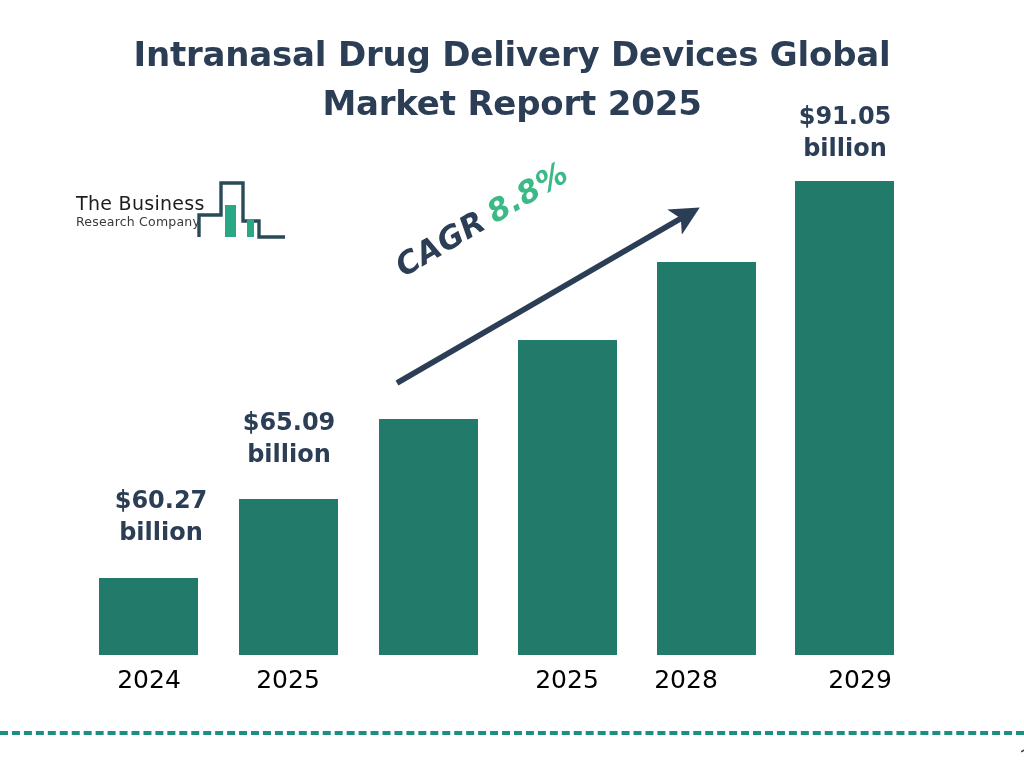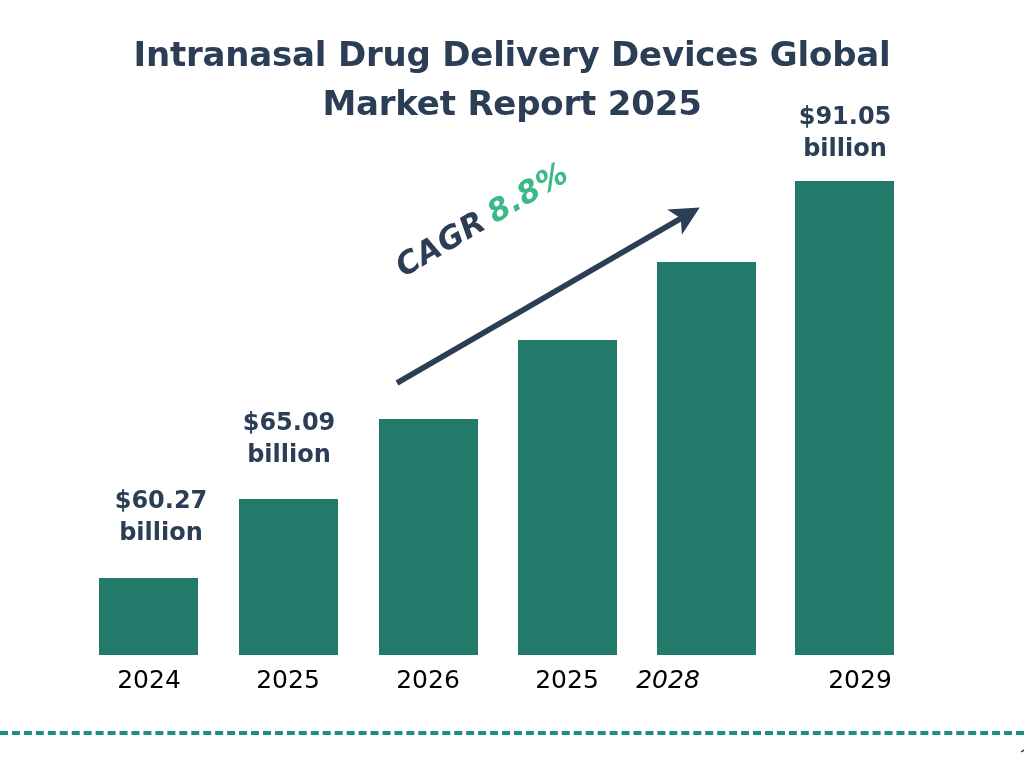--- a/index.html
+++ b/index.html
@@ -165,20 +165,32 @@
   }
 </style>
 </head>
 <body>
 
 <div id="page">
 
   <div class="chart-title">Intranasal Drug Delivery Devices Global
 Market Report 2025</div>
 
+  <div class="logo">
+    <div class="logo-text">
+      <div class="logo-line1">The Business</div>
+      <div class="logo-line2">Research Company</div>
+    </div>
+    <svg class="logo-mark" width="90" height="72" viewBox="0 0 90 72">
+
+      <path d="M2 62 L2 40 L24 40 L24 8 L46 8 L46 46 L62 46 L62 62 L88 62" fill="none" stroke="#2b4a58" stroke-width="3.4" stroke-linejoin="miter"></path>
+      <rect x="28" y="30" width="11" height="32" fill="#2aa886"></rect>
+      <rect x="50" y="44" width="7" height="18" fill="#2aa886"></rect>
+    </svg>
+  </div>
 
   <div class="plot">
 
     <div class="bar" style="left:99px; top:578px; width:99px; height:77px;"></div>
     <div class="bar-value-label" style="left:96px; top:484px; width:130px;">$60.27
 billion</div>
 
     <div class="bar" style="left:239px; top:499px; width:99px; height:156px;"></div>
     <div class="bar-value-label" style="left:224px; top:406px; width:130px;">$65.09
 billion</div>
@@ -188,23 +200,22 @@
     <div class="bar" style="left:518px; top:340px; width:99px; height:315px;"></div>
 
     <div class="bar" style="left:657px; top:262px; width:99px; height:393px;"></div>
 
     <div class="bar" style="left:795px; top:181px; width:99px; height:474px;"></div>
     <div class="bar-value-label" style="left:780px; top:100px; width:130px;">$91.05
 billion</div>
 
     <div class="tick-label" style="left:89px;">2024</div>
     <div class="tick-label" style="left:228px;">2025</div>
-    <div class="tick-label" style="left:368px;">2026</div>
     <div class="tick-label" style="left:507px;">2025</div>
-    <div class="tick-label" style="left:608px;font-style:italic;">2028</div>
+    <div class="tick-label" style="left:626px;">2028</div>
     <div class="tick-label" style="left:800px;">2029</div>
 
     <svg class="trend-arrow" viewBox="0 0 340 210">
       <defs>
         <marker id="arrowhead" markerWidth="5.2" markerHeight="5.2" refX="3.6" refY="2.6" orient="auto">
           <path d="M0,0 L5.2,2.6 L0,5.2 L1.3,2.6 Z" fill="#2b3e55"></path>
         </marker>
       </defs>
       <line x1="17" y1="193" x2="312" y2="22" stroke="#2b3e55" stroke-width="5.6" stroke-linecap="butt" marker-end="url(#arrowhead)"></line>
     </svg>

